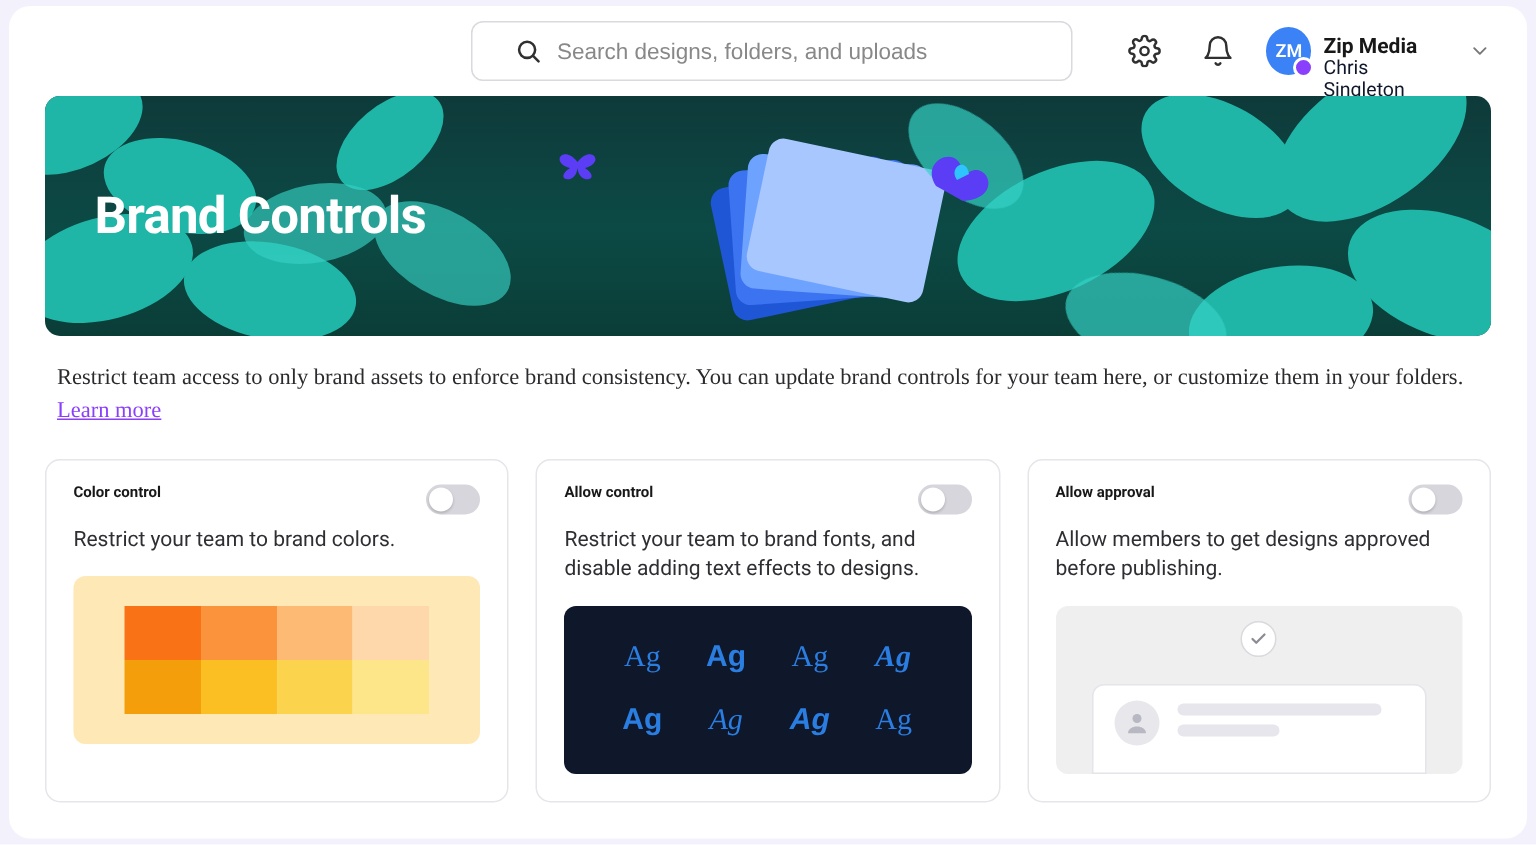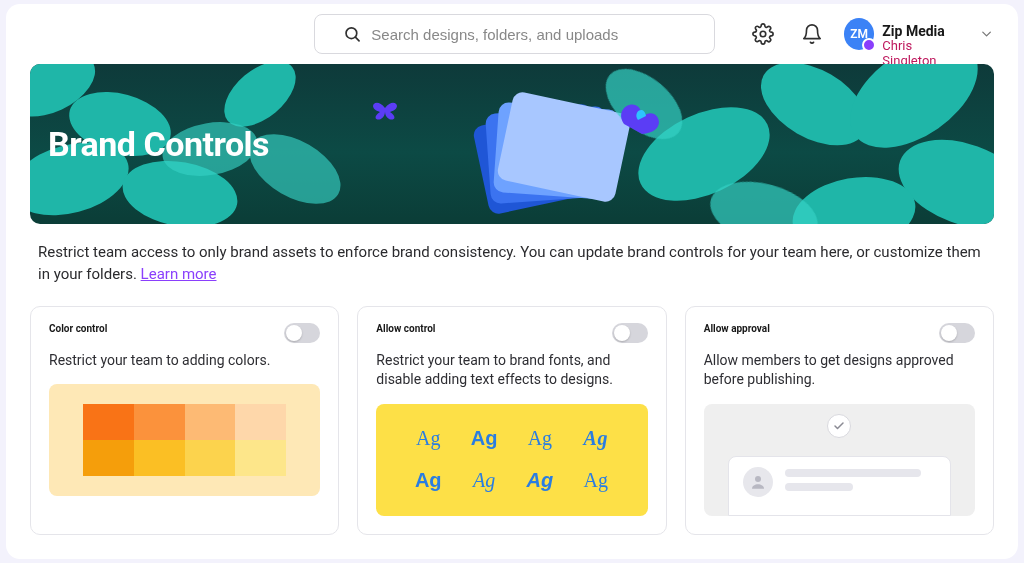--- a/index.html
+++ b/index.html
@@ -63,50 +63,51 @@
     color: #fff; font-size: 12px; font-weight: 600;
     position: relative;
   }
   .avatar-badge {
     position: absolute; bottom: -2px; right: -2px;
     width: 14px; height: 14px; border-radius: 50%;
     background: #8a3ffc; border: 2px solid #fff;
   }
   .org { display: flex; flex-direction: column; line-height: 1.15; margin-top: 23px; }
   .org-name { font-weight: 700; font-size: 14px; color: #181818; }
-  .org-user { font-size: 13px; color: #be185d; }
+  .org-user { font-size: 13px; color: #0f172a; }
   .chev { color: #777; margin-left: 6px; }
 
   .banner {
     margin: 0 24px;
     height: 160px;
     border-radius: 10px;
     background: linear-gradient(180deg, #0e3a3a 0%, #0c4a45 55%, #0b3d37 100%);
     position: relative;
     overflow: hidden;
     display: flex;
     align-items: center;
-    padding-left: 18px;
+    padding-left: 33px;
   }
   .banner h1 {
     color: #fff;
     font-size: 34px;
     font-weight: 700;
     letter-spacing: -0.5px;
     z-index: 5;
     position: relative;
   }
   .banner svg.deco { position: absolute; }
 
   .intro {
     padding: 18px 8px 0 8px;
     margin: 0 24px;
     font-size: 15px;
     color: #2b2b2e;
     line-height: 1.45;
+    font-family: Liberation Serif, serif;
   }
   .intro a { color: #8a3ffc; text-decoration: underline; }
 
   .cards {
     display: flex;
     gap: 18px;
     padding: 20px 24px 0 24px;
   }
   .card {
     flex: 1;
@@ -146,21 +147,21 @@
   }
   .swatch-grid {
     display: grid;
     grid-template-columns: repeat(4, 1fr);
     grid-template-rows: repeat(2, 1fr);
     width: 100%; height: 100%;
   }
   .sw { width: 100%; height: 100%; }
 
   .font-preview {
-    background: #fde047;
+    background: #0f172a;
     padding: 14px 24px;
   }
   .font-grid {
     display: grid;
     grid-template-columns: repeat(4, 1fr);
     grid-template-rows: repeat(2, 1fr);
     width: 100%; height: 100%;
     align-items: center; justify-items: center;
   }
   .ag { color: #2a7de1; font-size: 20px; }
@@ -299,21 +300,21 @@
     <span>Restrict team access to only brand assets to enforce brand consistency. You can update brand controls for your team here, or customize them in your folders. </span><a href="#">Learn more</a>
   </p>
 
   <div class="cards">
 
     <div class="card">
       <div class="card-header">
         <span class="card-title">Color control</span>
         <div class="toggle"></div>
       </div>
-      <p class="card-desc">Restrict your team to adding colors.</p>
+      <p class="card-desc">Restrict your team to brand colors.</p>
       <div class="preview color-preview">
         <div class="swatch-grid" id="swatch-grid">
             <div class="sw" style="background: rgb(249, 115, 22);"></div>
             <div class="sw" style="background: rgb(251, 146, 60);"></div>
             <div class="sw" style="background: rgb(253, 186, 116);"></div>
             <div class="sw" style="background: rgb(254, 215, 170);"></div>
             <div class="sw" style="background: rgb(245, 158, 11);"></div>
             <div class="sw" style="background: rgb(251, 191, 36);"></div>
             <div class="sw" style="background: rgb(252, 211, 77);"></div>
             <div class="sw" style="background: rgb(253, 230, 138);"></div>

